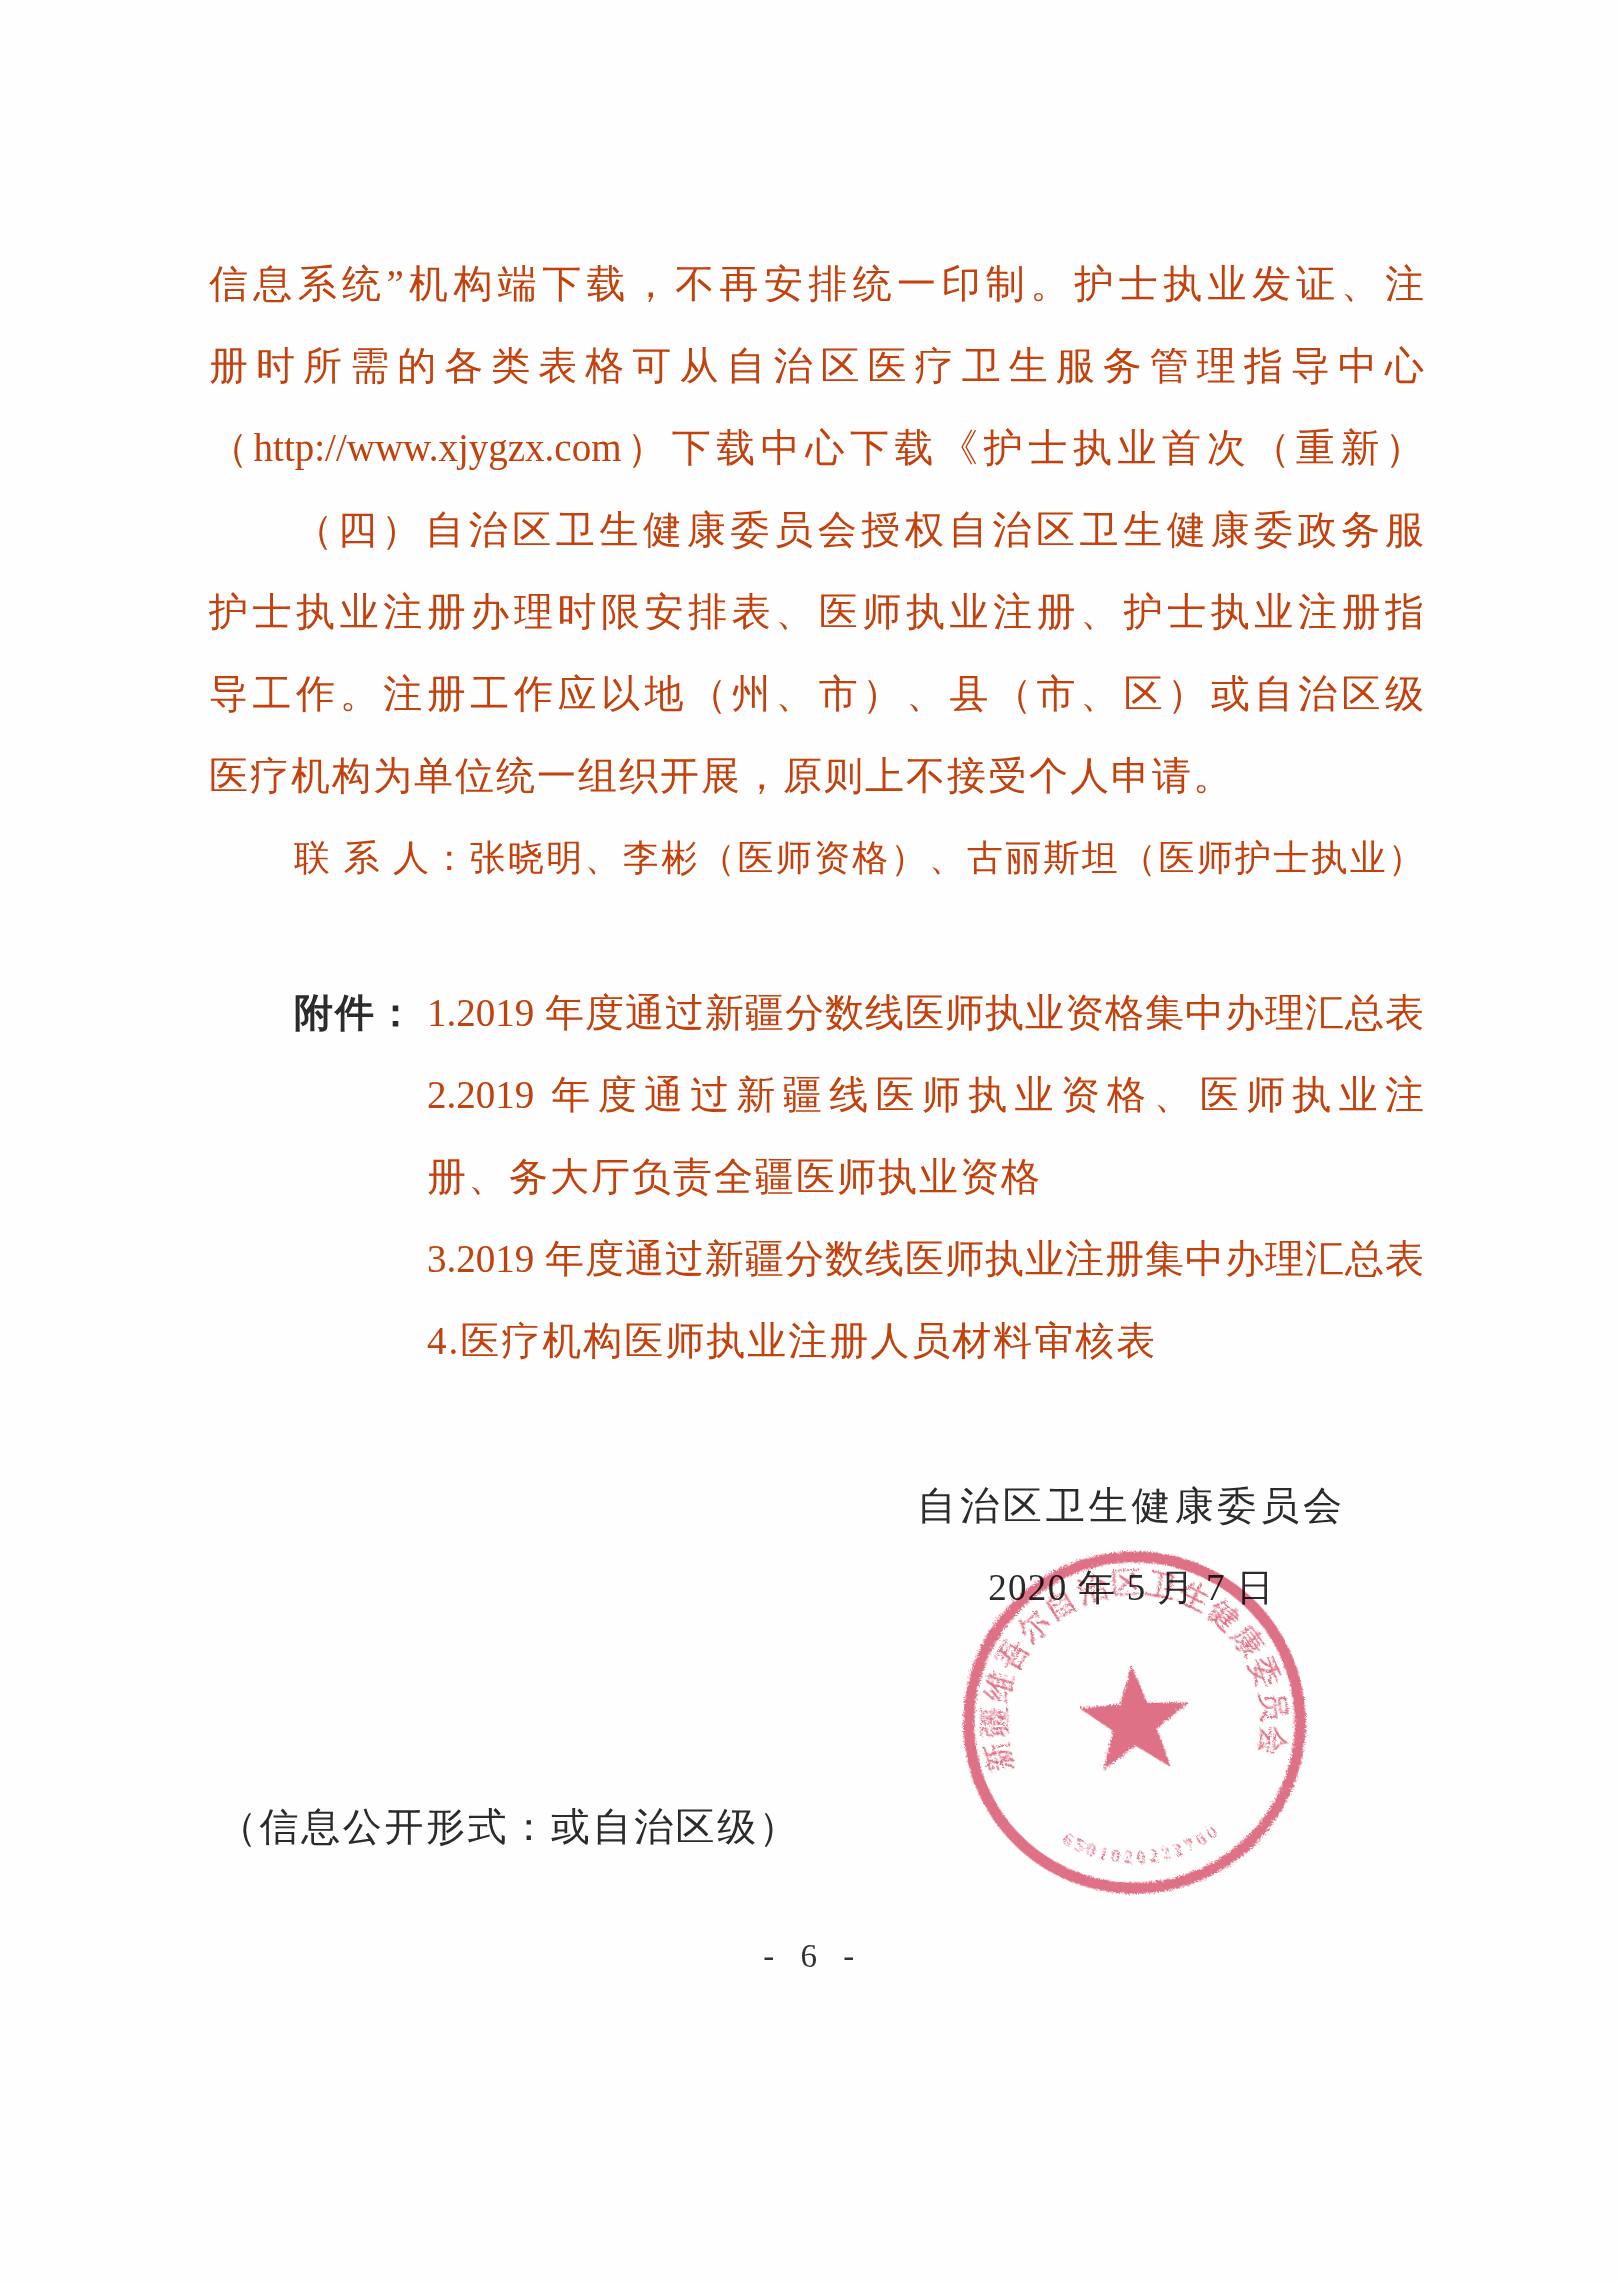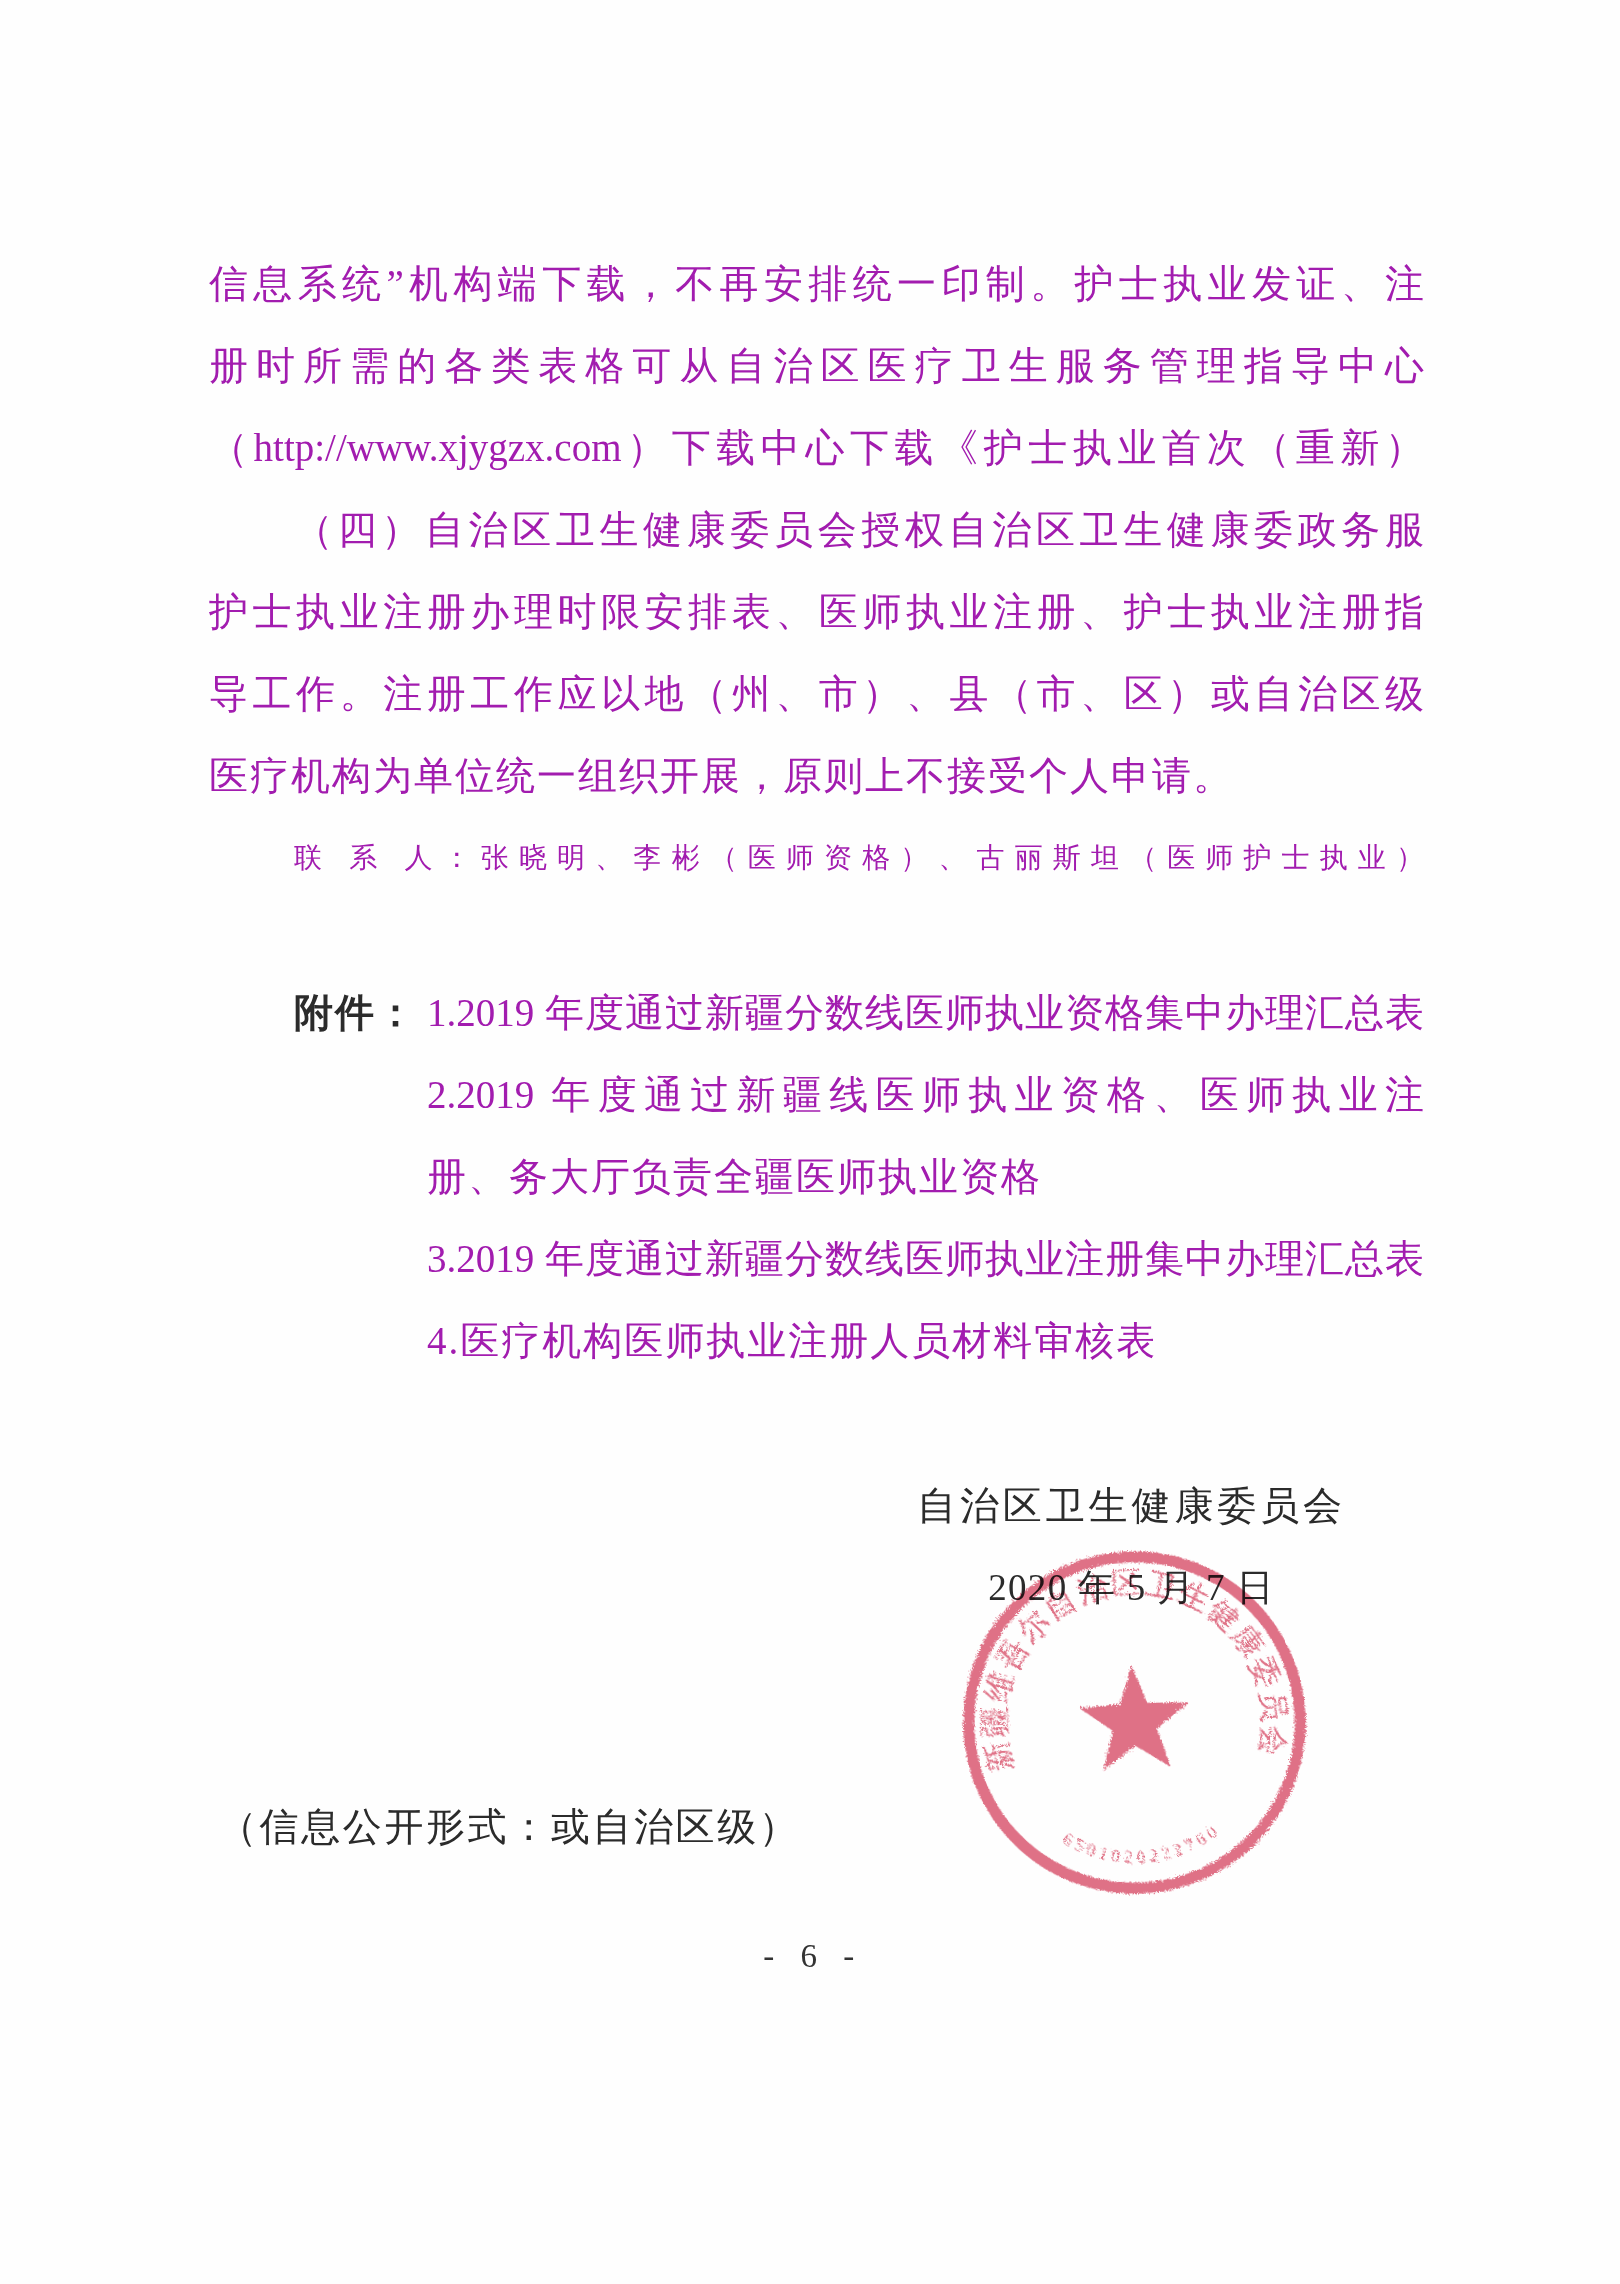--- a/index.html
+++ b/index.html
@@ -14,34 +14,34 @@
   .content{
     position:absolute;left:0;top:0;right:0;bottom:0;
     padding:243px 196px 0 209px;
     z-index:2;
     color:#2b2b2b;
   }
   .line{
     height:82px;line-height:82px;
     font-size:39px;letter-spacing:2px;
     white-space:nowrap;
-    color:#a21caf;
+    color:#c2410c;
   }
   .line.fill{
     white-space:normal;
     letter-spacing:0;
     text-align:justify;
     -moz-text-align-last:justify;
     text-align-last:justify;
     text-justify:inter-character;
     overflow:hidden;
     height:82px;
   }
   .ind2{padding-left:85px;}
-  .tight{font-size:28px;}
+  .tight{font-size:36px;}
   .attachments{display:flex;margin-top:73px;}
   .att-label{
     flex:none;width:133px;padding-left:85px;
     height:82px;line-height:82px;font-size:39px;letter-spacing:2px;
     white-space:nowrap;
     font-weight:bold;
   }
   .att-lines{flex:1;min-width:0;}
   .signature{
     margin-top:83px;

